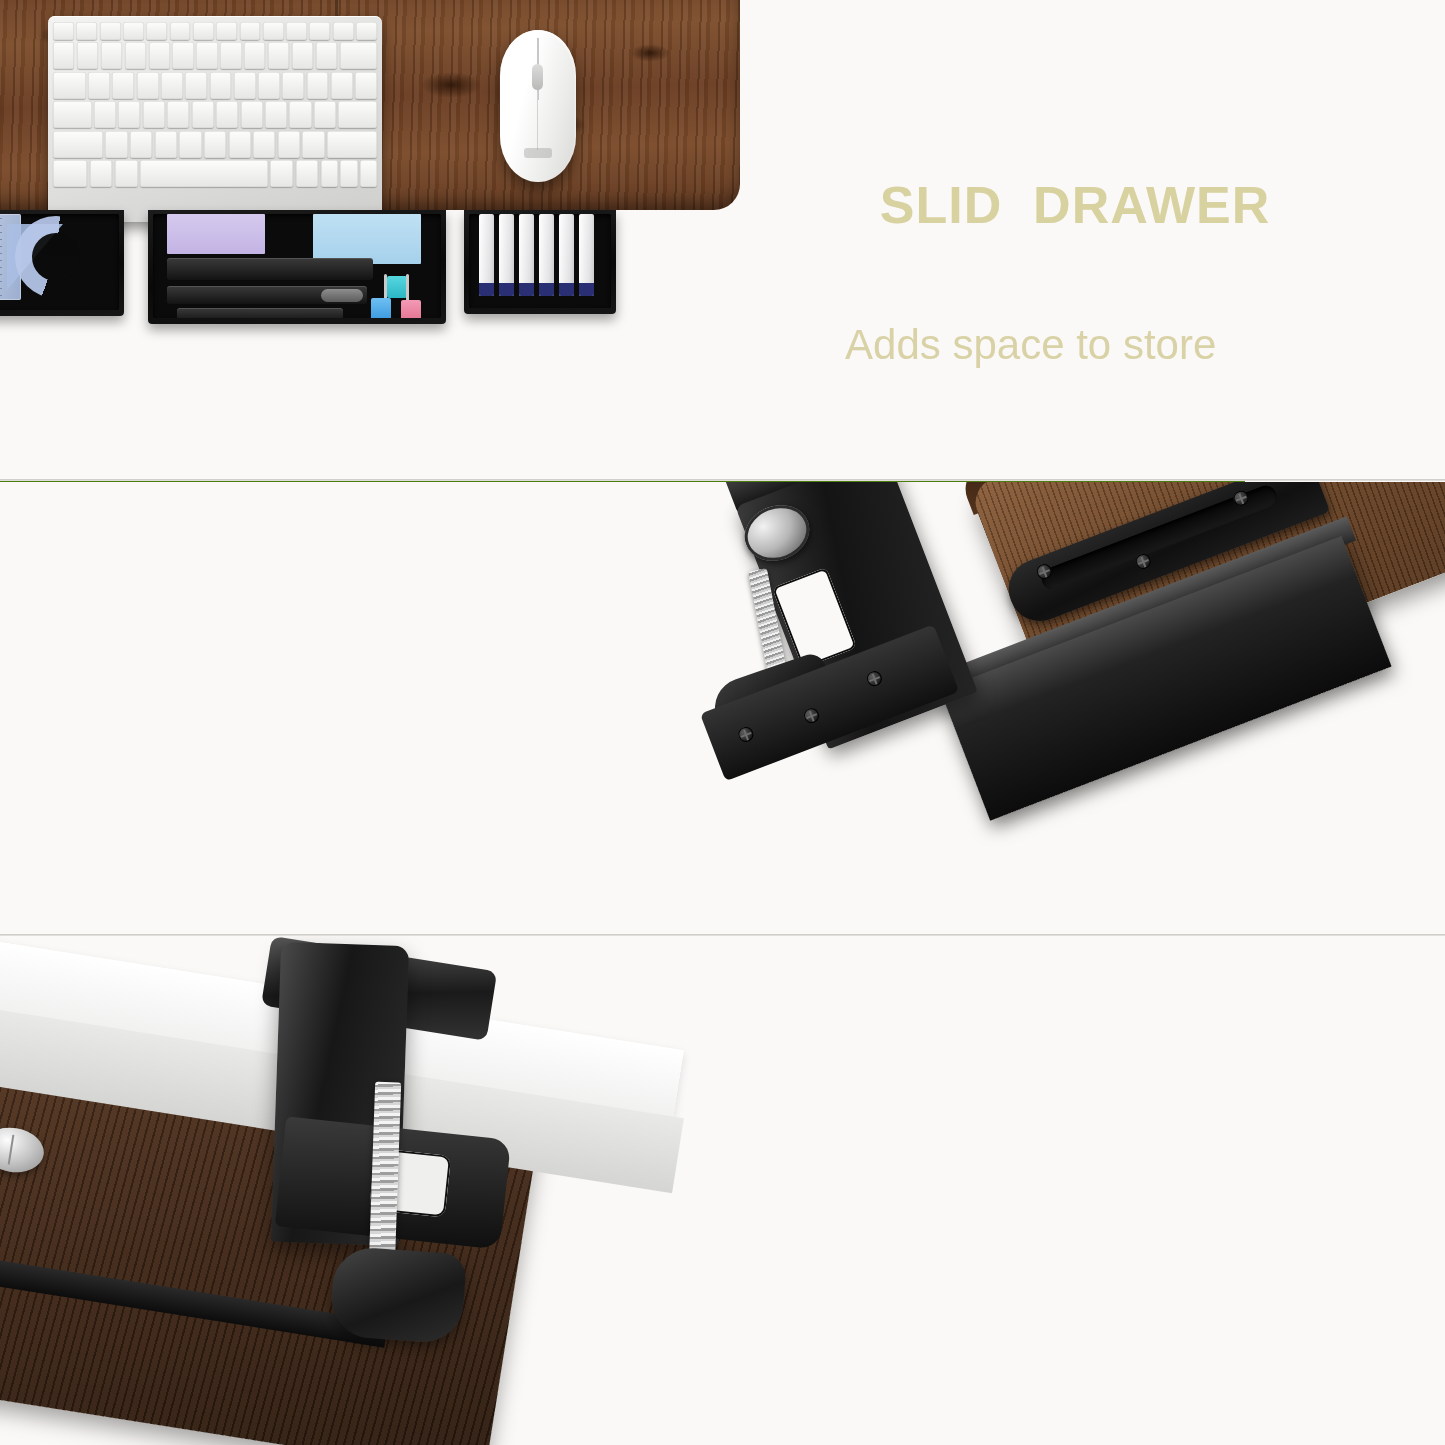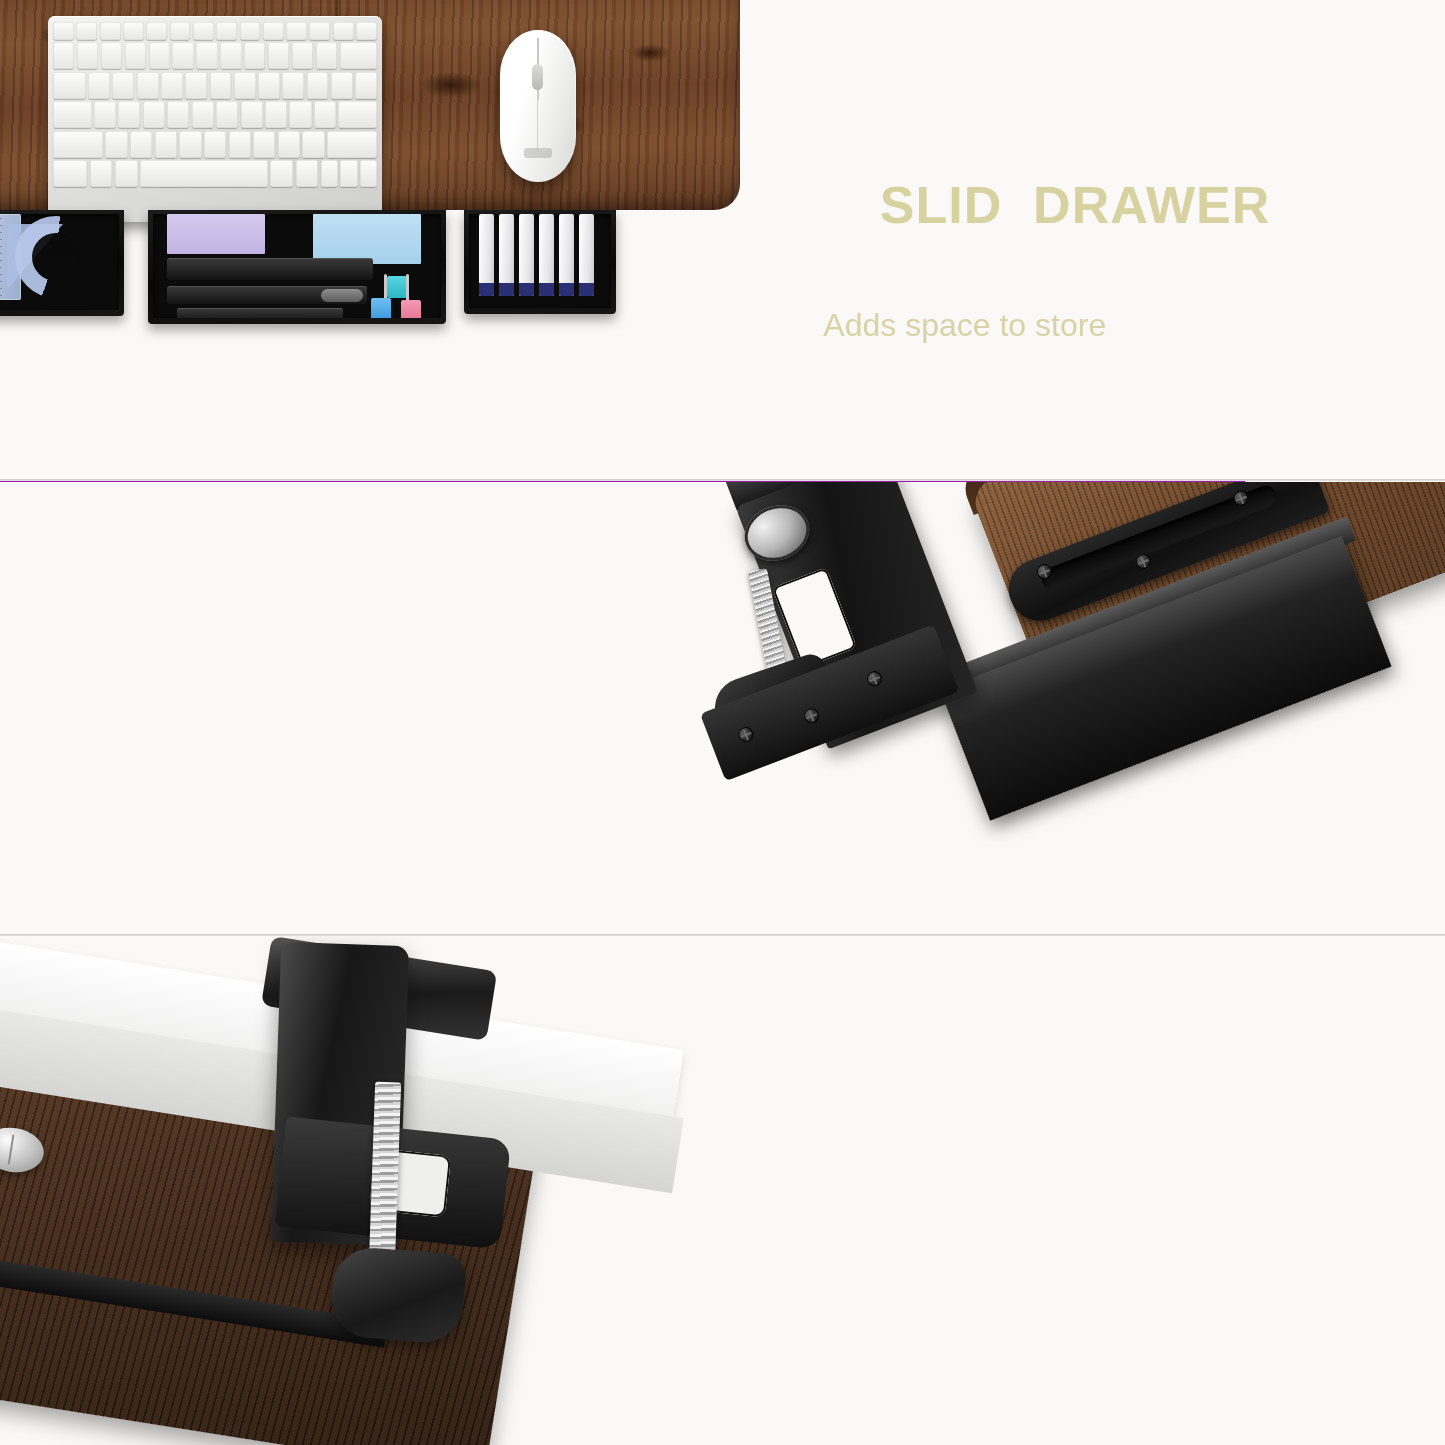--- a/index.html
+++ b/index.html
@@ -3,21 +3,21 @@
 <meta charset="utf-8">
 <style>
   html,body{margin:0;padding:0;}
   body{
     width:1445px;height:1445px;
     background:#faf9f7;
     font-family:"Liberation Sans","DejaVu Sans",sans-serif;
     overflow:hidden;
     position:relative;
   }
-  .page{position:relative;width:1245px;height:1445px;background:#a21caf;}
+  .page{position:relative;width:1245px;height:1445px;background:#4d7c0f;}
 
   
   .panel{position:absolute;left:0;width:1445px;overflow:hidden;background:#faf9f7;}
   #panel-1{top:0;height:480px;}
   #panel-2{top:482px;height:452px;}
   #panel-3{top:936px;height:509px;}
 
   .divider{position:absolute;left:0;width:1445px;height:2px;
     background:linear-gradient(to bottom,#c9c7c4,#e8e6e3);}
   #divider-1{top:479px;}
@@ -33,21 +33,21 @@
   }
   .subline{
     color:#d9d2a6;
     font-weight:400;
     line-height:1.35;
     white-space:pre;
   }
 
   #txt-1{position:absolute;left:740px;top:178px;width:700px;}
   #txt-1 .headline{font-size:52px;text-align:center;padding-right:30px;}
-  #txt-1 .subline{font-size:32px;text-align:left;margin-top:28px;padding-left:14px;}
+  #txt-1 .subline{font-size:42px;text-align:left;margin-top:28px;padding-left:14px;}
   #txt-1 .subline .l2{display:block;margin-top:14px;margin-left:-8px;}
 
   
   #desk-photo{position:absolute;left:-60px;top:-6px;width:800px;height:340px;}
   .desk-board{
     position:absolute;left:0;top:0;width:800px;height:216px;
     border-radius:0 0 26px 0;
     background:
       repeating-linear-gradient(92deg,
         rgba(0,0,0,.16) 0 2px, rgba(255,255,255,.05) 2px 7px,

